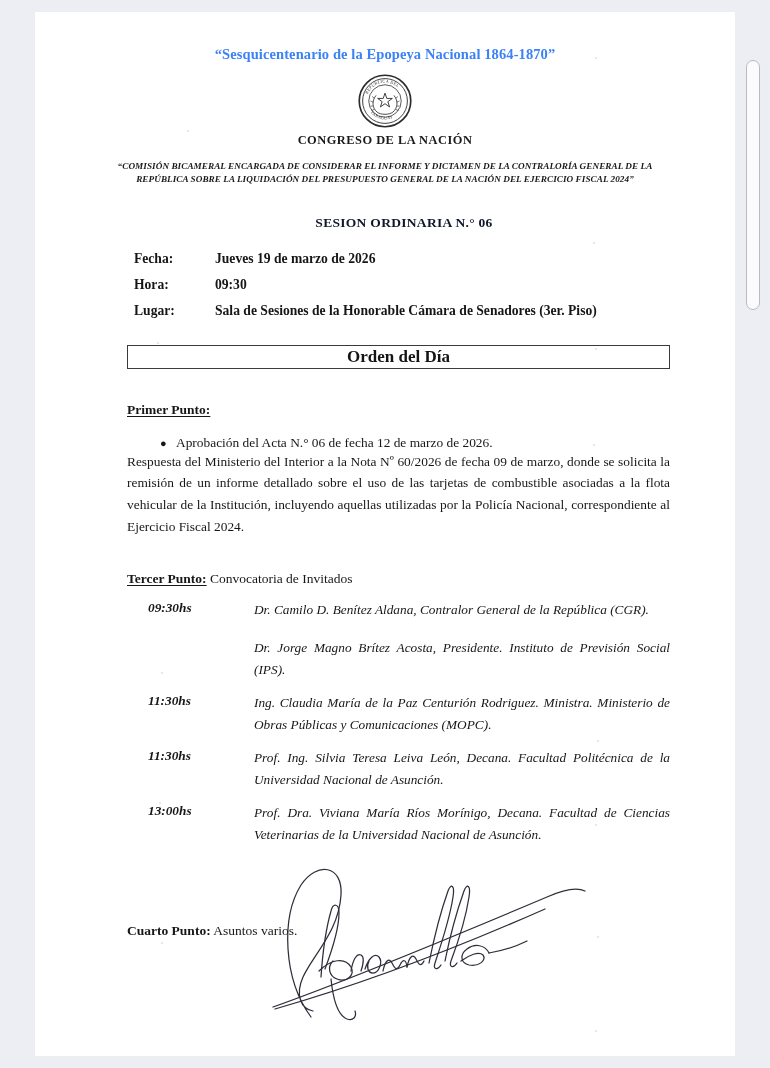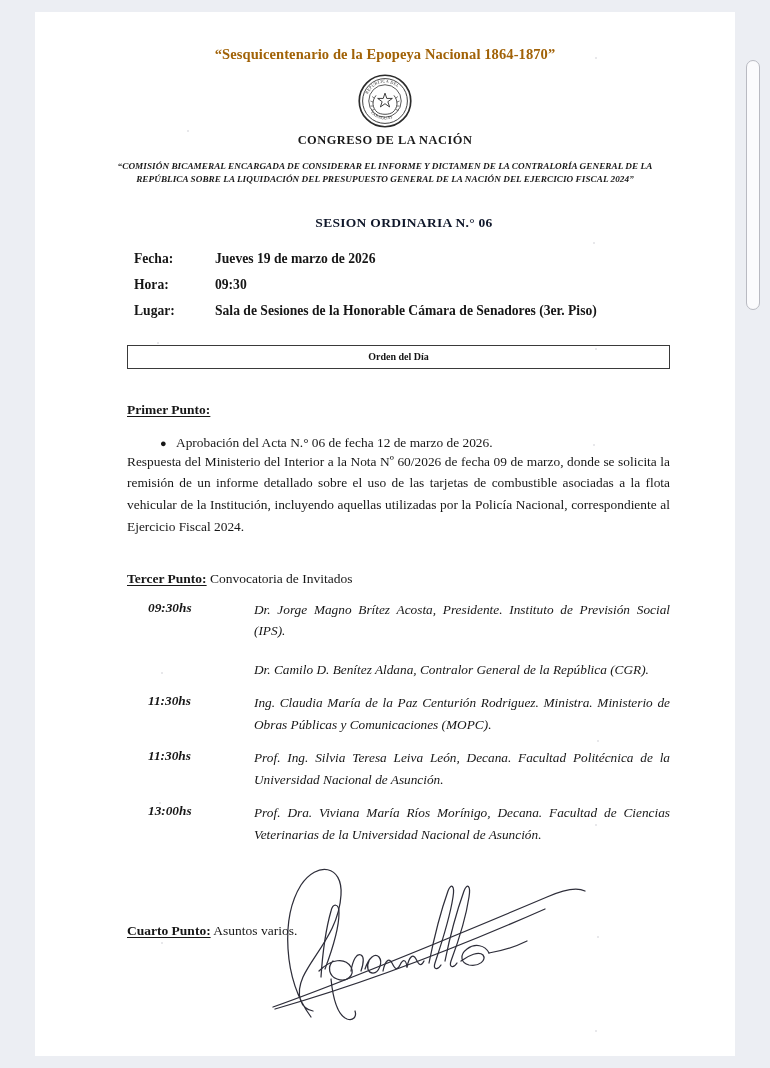--- a/index.html
+++ b/index.html
@@ -63,21 +63,21 @@
     border-radius: 8px;
   }
 
   
   .doc-title {
     text-align: center;
     font-weight: bold;
     font-size: 14.5px;
     letter-spacing: .1px;
     margin-top: 34px;
-    color: #a16207;
+    color: #3b82f6;
   }
 
   .emblem-wrap {
     display: flex;
     justify-content: center;
     margin-top: 10px;
   }
   .emblem { display: block; }
 
   .congress-line {
@@ -133,21 +133,21 @@
     margin: 26px 65px 0 92px;
     border: 1px solid #3a3a3a;
     height: 24px;
     display: flex;
     align-items: center;
     justify-content: center;
     background: #fff;
   }
   .orden-box span {
     font-weight: bold;
-    font-size: 10px;
+    font-size: 17px;
     color: #141414;
   }
 
   
   .body-wrap {
     margin: 0 65px 0 92px;
     color: #171717;
   }
 
   .punto-head {
@@ -212,21 +212,20 @@
   }
   .cuarto {
     position: absolute;
     left: 0;
     top: 42px;
     font-size: 13.5px;
     white-space: nowrap;
   }
   .cuarto .label {
     font-weight: bold;
-    text-decoration: underline;
     text-underline-offset: 2px;
   }
   .signature-svg {
     position: absolute;
     left: 120px;
     top: -22px;
   }
 </style>
 </head>
 <body>
@@ -317,22 +316,22 @@
 
       <div class="punto-head">
         <span class="label">Tercer Punto:</span><span class="sub"> Convocatoria de Invitados</span>
       </div>
 
       <div class="schedule">
 
         <div class="sched-row">
           <div class="sched-time">09:30hs</div>
           <div class="sched-entries">
+            <div class="sched-entry">Dr. Camilo D. Benítez Aldana, Contralor General de la República (CGR).</div>
             <div class="sched-entry">Dr. Jorge Magno Brítez Acosta, Presidente. Instituto de Previsión Social (IPS).</div>
-            <div class="sched-entry">Dr. Camilo D. Benítez Aldana, Contralor General de la República (CGR).</div>
           </div>
         </div>
 
         <div class="sched-row">
           <div class="sched-time">11:30hs</div>
           <div class="sched-entries">
             <div class="sched-entry">Ing. Claudia María de la Paz Centurión Rodriguez. Ministra. Ministerio de Obras Públicas y Comunicaciones (MOPC).</div>
           </div>
         </div>
 

